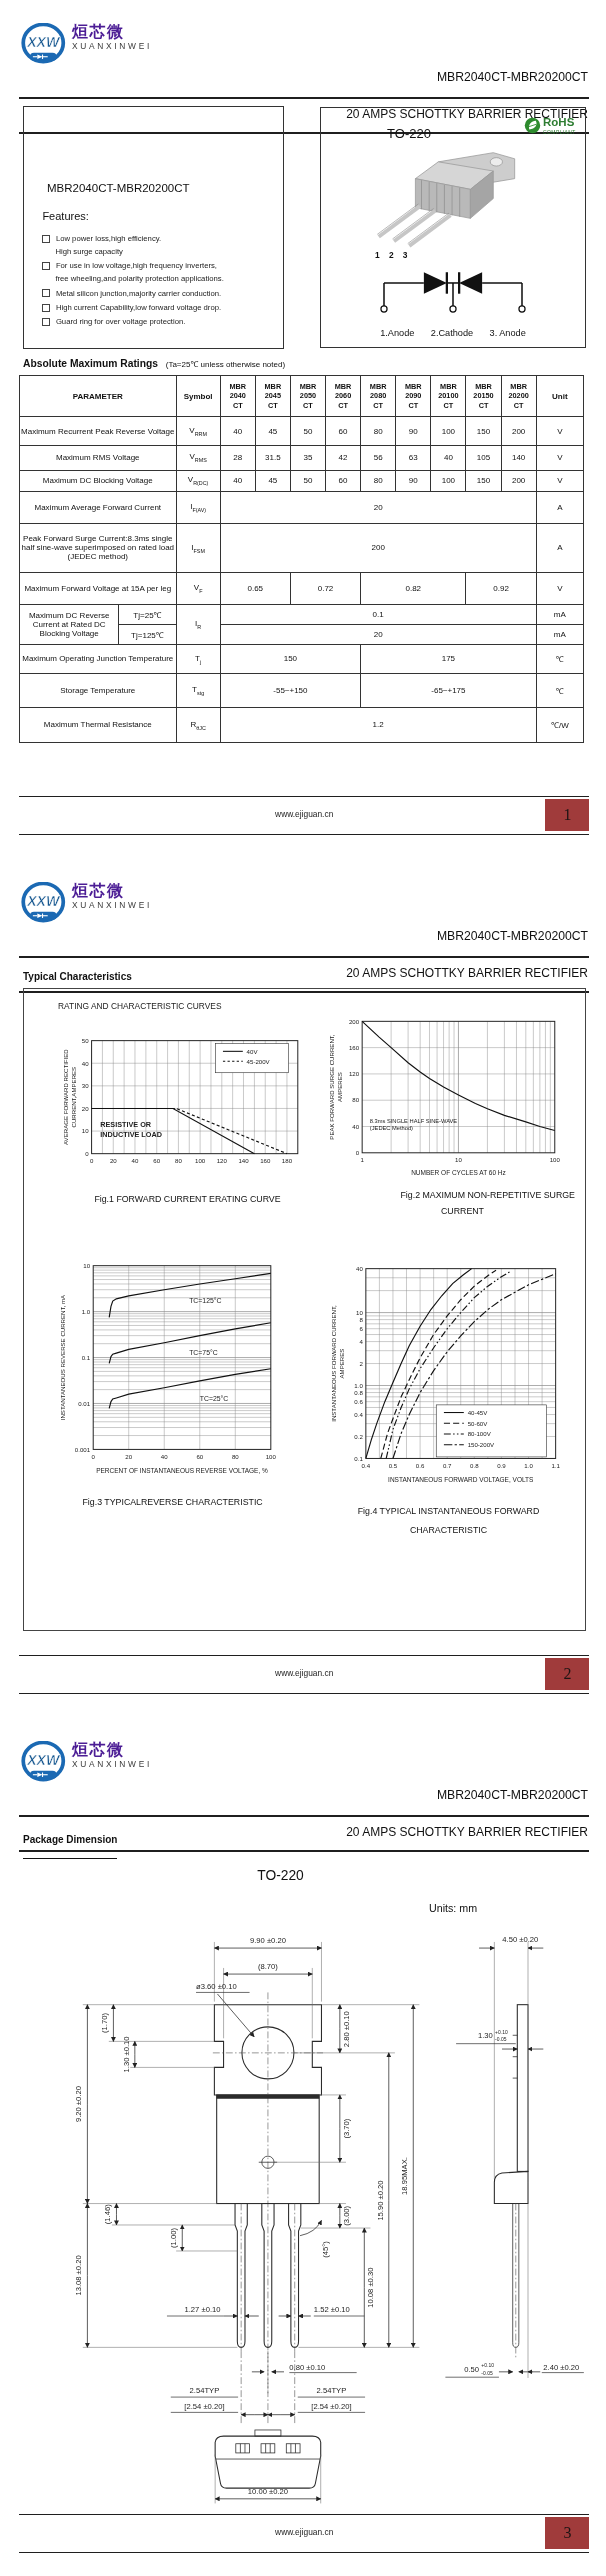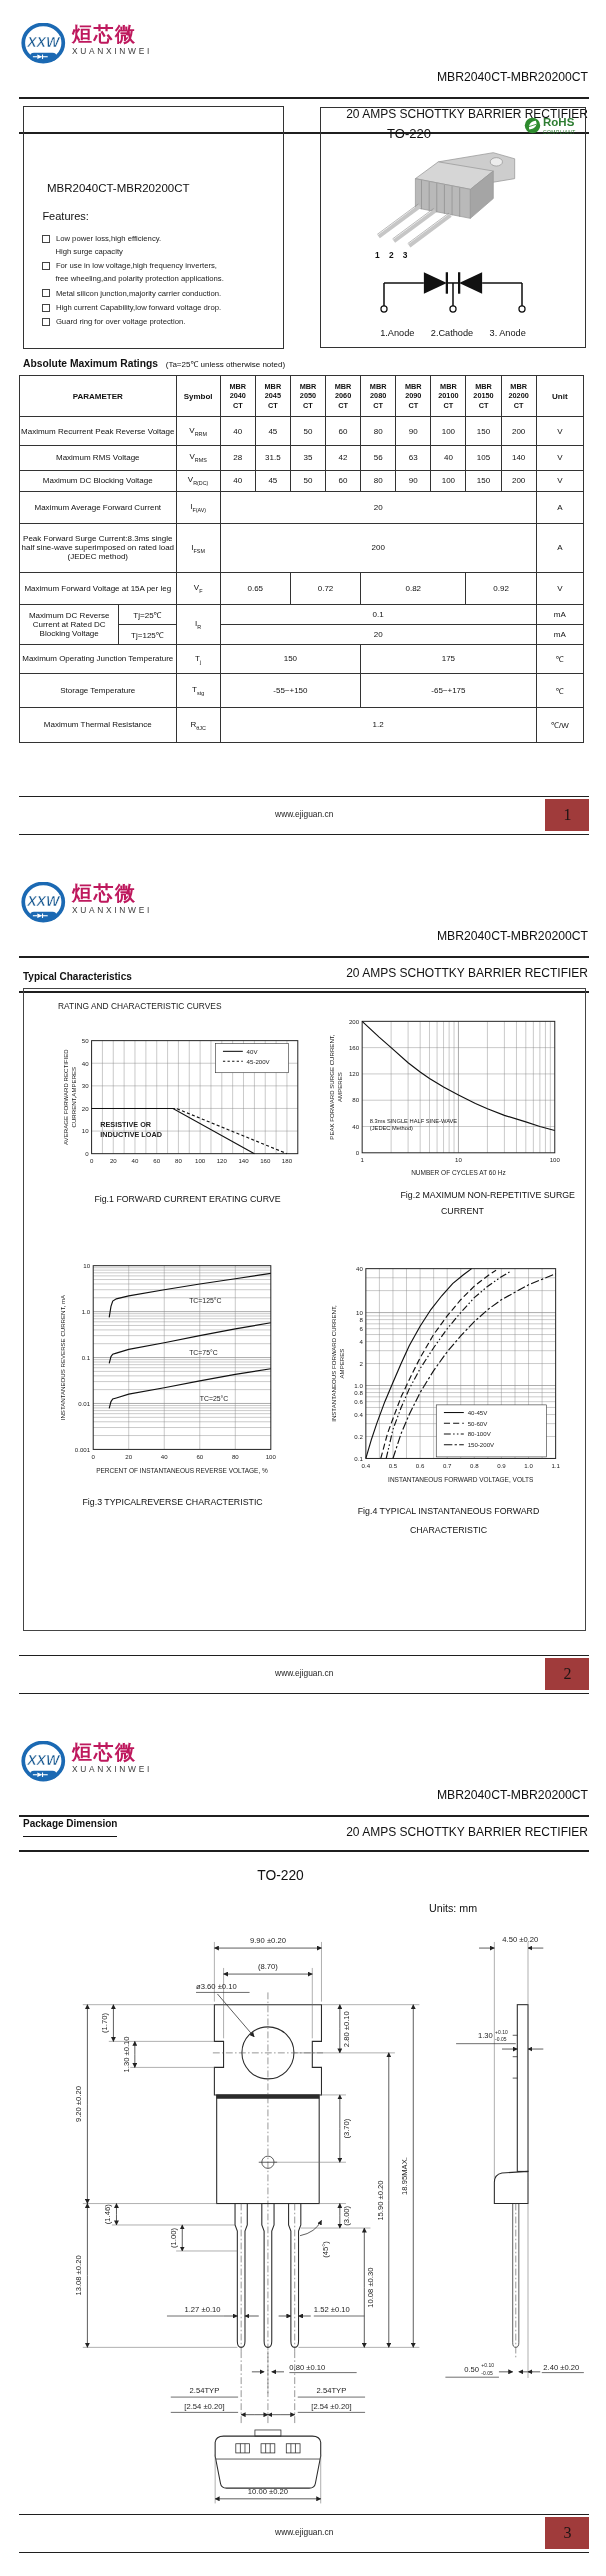--- a/index.html
+++ b/index.html
@@ -4,21 +4,21 @@
 <style>
   html,body{margin:0;padding:0;background:#fff;}
   body{width:607px;font-family:"Liberation Sans",sans-serif;color:#1a1a1a;}
   .page{position:relative;width:607px;height:859px;background:#fff;overflow:hidden;}
   .abs{position:absolute;}
 
   
   .hdr-logo{position:absolute;left:21.4px;top:23px;display:flex;align-items:flex-start;}
   .logo-mark{width:46px;height:43px;}
   .logo-txt{margin-left:4.6px;}
-  .logo-cn{font-size:20px;font-weight:bold;color:#be185d;line-height:1.1;letter-spacing:1.5px;}
+  .logo-cn{font-size:16px;font-weight:bold;color:#4c1d95;line-height:1.1;letter-spacing:1.5px;}
   .logo-en{font-size:8.4px;color:#3a3a3a;letter-spacing:2.7px;margin-top:0.8px;}
   .hdr-part{position:absolute;right:19px;top:70px;font-size:12.2px;color:#111;}
   .hdr-sub{position:absolute;right:19px;top:107px;font-size:12px;color:#111;}
   .rule{position:absolute;left:19px;right:17.6px;height:1.5px;background:#1f1f1f;}
   .rule.r1{top:97px;} .rule.r2{top:132px;}
 
   
   .footer{position:absolute;left:19px;right:17.6px;top:796px;height:37px;
           border-top:1.9px solid #1f1f1f;border-bottom:1.9px solid #1f1f1f;}
   .footer .site{position:absolute;left:0;right:0;text-align:center;top:11.5px;font-size:8.4px;color:#222;}
@@ -58,22 +58,22 @@
 
   
   .tc-head{position:absolute;left:23px;top:112px;font-size:10px;font-weight:bold;color:#111;}
   .tc-box{position:absolute;left:23px;top:129px;width:561px;height:641px;border:1.1px solid #444;}
   .tc-title{position:absolute;left:34px;top:12.2px;font-size:8.4px;color:#222;}
   .chart{position:absolute;}
   .chart svg text{font-family:"Liberation Sans",sans-serif;}
   .cap{position:absolute;font-size:8.8px;color:#111;text-align:center;}
 
   
-  .pd-head{position:absolute;left:23px;top:100px;font-size:10px;font-weight:bold;color:#111;
-           border-bottom:1.1px solid #111;padding-bottom:7px;}
+  .pd-head{position:absolute;left:23px;top:116px;font-size:10px;font-weight:bold;color:#111;
+           border-bottom:1.1px solid #111;padding-bottom:13px;}
   .pd-title{position:absolute;left:0;right:46px;top:150px;text-align:center;font-size:13.8px;color:#111;}
   .pd-units{position:absolute;left:429px;top:184px;font-size:10.7px;color:#111;}
   .pkg-draw{position:absolute;left:23px;top:201px;}
   .pkg-draw text{font-family:"Liberation Sans",sans-serif;}
   .ol{stroke:#2b2b2b;stroke-width:1.4;fill:none;}
   .ol2{stroke:#2b2b2b;stroke-width:1;fill:none;}
   .dl{stroke:#2b2b2b;stroke-width:1;fill:none;}
   .xl{stroke:#6a6a6a;stroke-width:0.7;fill:none;}
   .dsh{stroke:#555;stroke-width:0.8;fill:none;stroke-dasharray:9,3,2,3;}
   .ul{stroke:#2b2b2b;stroke-width:0.9;}

